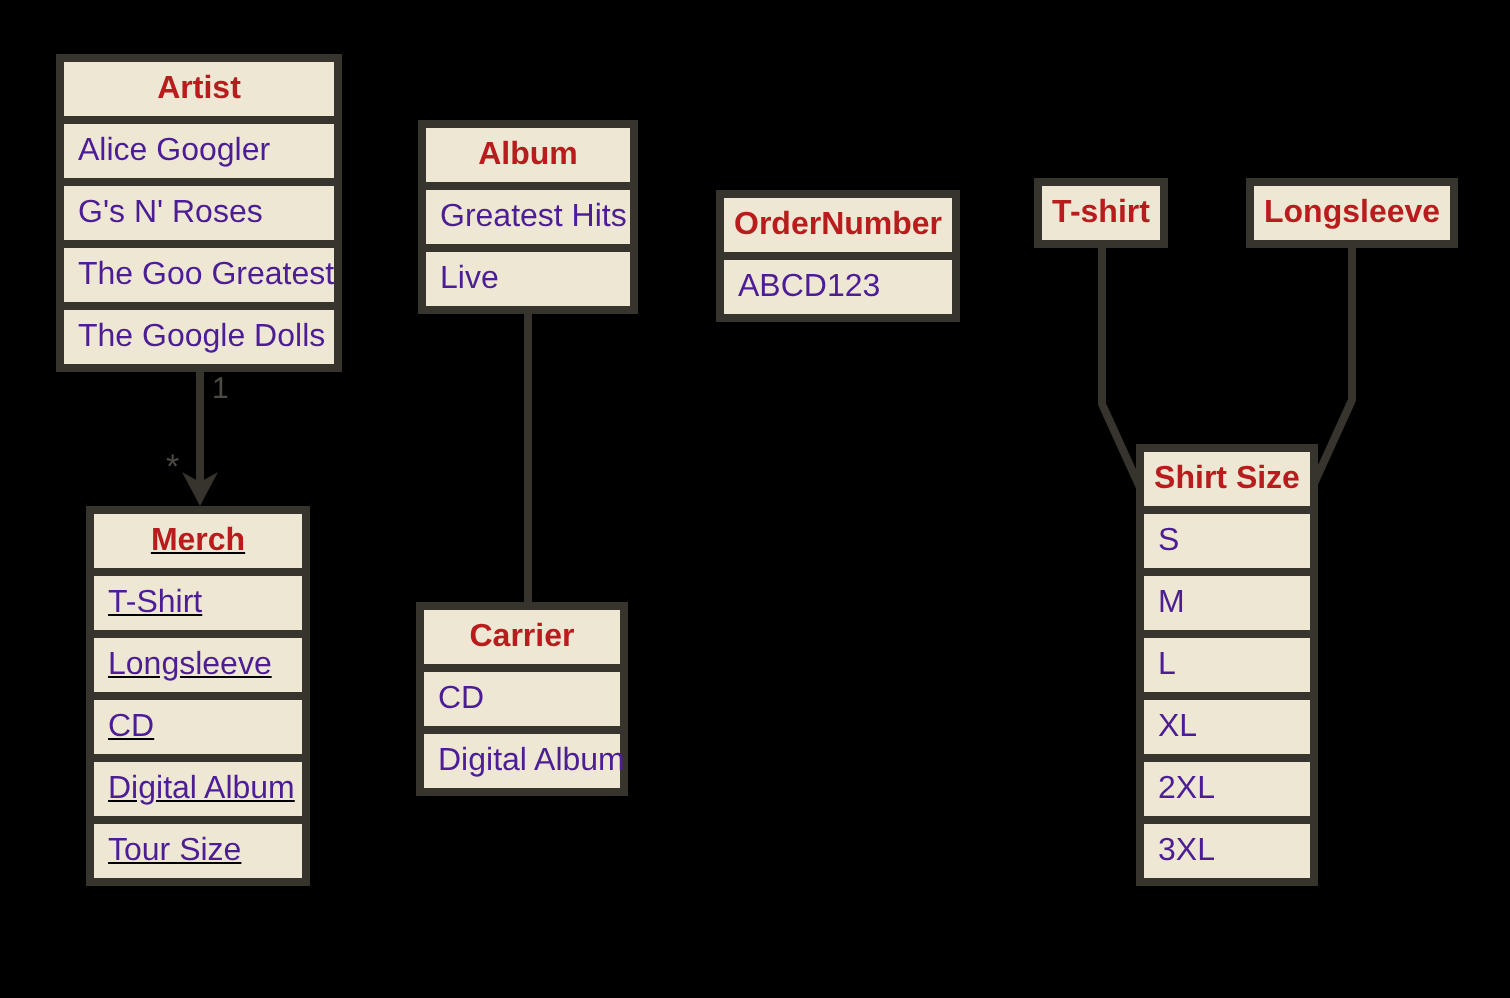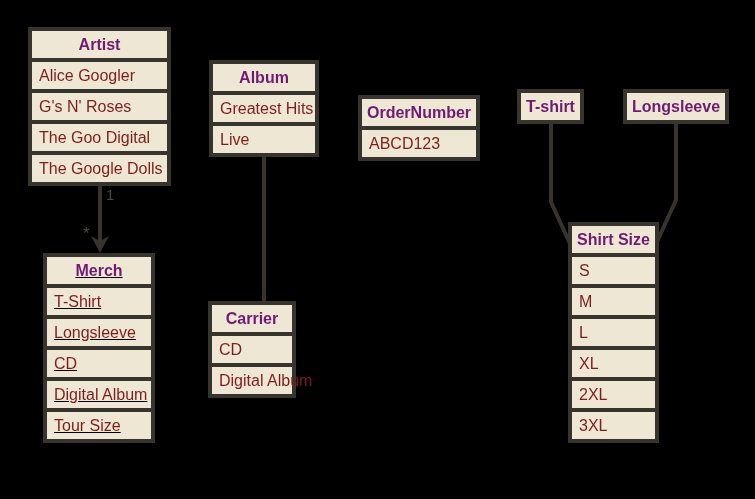--- a/index.html
+++ b/index.html
@@ -9,26 +9,26 @@
     font-family:"Liberation Sans", sans-serif;
   }
   .wires { position:absolute; left:0; top:0; z-index:0; }
   .etable {
     position:absolute; z-index:1; box-sizing:border-box;
     background:#37342d; border:4px solid #37342d;
     display:flex; flex-direction:column; gap:4px;
   }
   .ehead {
     background:#ede7d3; height:27px; line-height:27px;
-    text-align:center; font-weight:700; font-size:16px; color:#701a75;
+    text-align:center; font-weight:700; font-size:16px; color:#b91c1c;
     padding:0 5px; white-space:nowrap;
   }
   .erow {
     background:#ede7d3; height:27px; line-height:27px;
-    font-size:16px; color:#7f1d1d; padding:0 7px; white-space:nowrap;
+    font-size:16px; color:#4c1d95; padding:0 7px; white-space:nowrap;
     text-align:left;
   }
   .mlabel {
     position:absolute; z-index:2; color:#4d4a43; font-size:15px; line-height:15px;
   }
 </style>
 </head>
 <body>
 
 <div class="stage">
@@ -41,40 +41,40 @@
     <polyline points="676,120 676,200 656,244" fill="none" stroke="#37342d" stroke-width="4" stroke-linejoin="round"></polyline>
   </svg>
 
   <span class="mlabel" style="left:106px; top:187px;">1</span>
   <span class="mlabel" style="left:83px; top:226px; font-size:17px;">*</span>
 
   <div class="etable" style="left:28px; top:27px; width:143px;">
     <div class="ehead">Artist</div>
     <div class="erow">Alice Googler</div>
     <div class="erow">G's N' Roses</div>
-    <div class="erow">The Goo Digital</div>
+    <div class="erow">The Goo Greatest</div>
     <div class="erow">The Google Dolls</div>
   </div>
 
   <div class="etable" style="left:43px; top:253px; width:112px;text-decoration:underline;">
     <div class="ehead">Merch</div>
     <div class="erow">T-Shirt</div>
     <div class="erow">Longsleeve</div>
     <div class="erow">CD</div>
     <div class="erow">Digital Album</div>
     <div class="erow">Tour Size</div>
   </div>
 
   <div class="etable" style="left:209px; top:60px; width:110px;justify-content:flex-end;">
     <div class="ehead">Album</div>
     <div class="erow">Greatest Hits</div>
     <div class="erow">Live</div>
   </div>
 
-  <div class="etable" style="left:208px; top:301px; width:88px;">
+  <div class="etable" style="left:208px; top:301px; width:106px;">
     <div class="ehead">Carrier</div>
     <div class="erow">CD</div>
     <div class="erow">Digital Album</div>
   </div>
 
   <div class="etable" style="left:358px; top:75px; width:122px;margin-top:20px;">
     <div class="ehead">OrderNumber</div>
     <div class="erow">ABCD123</div>
   </div>
 

